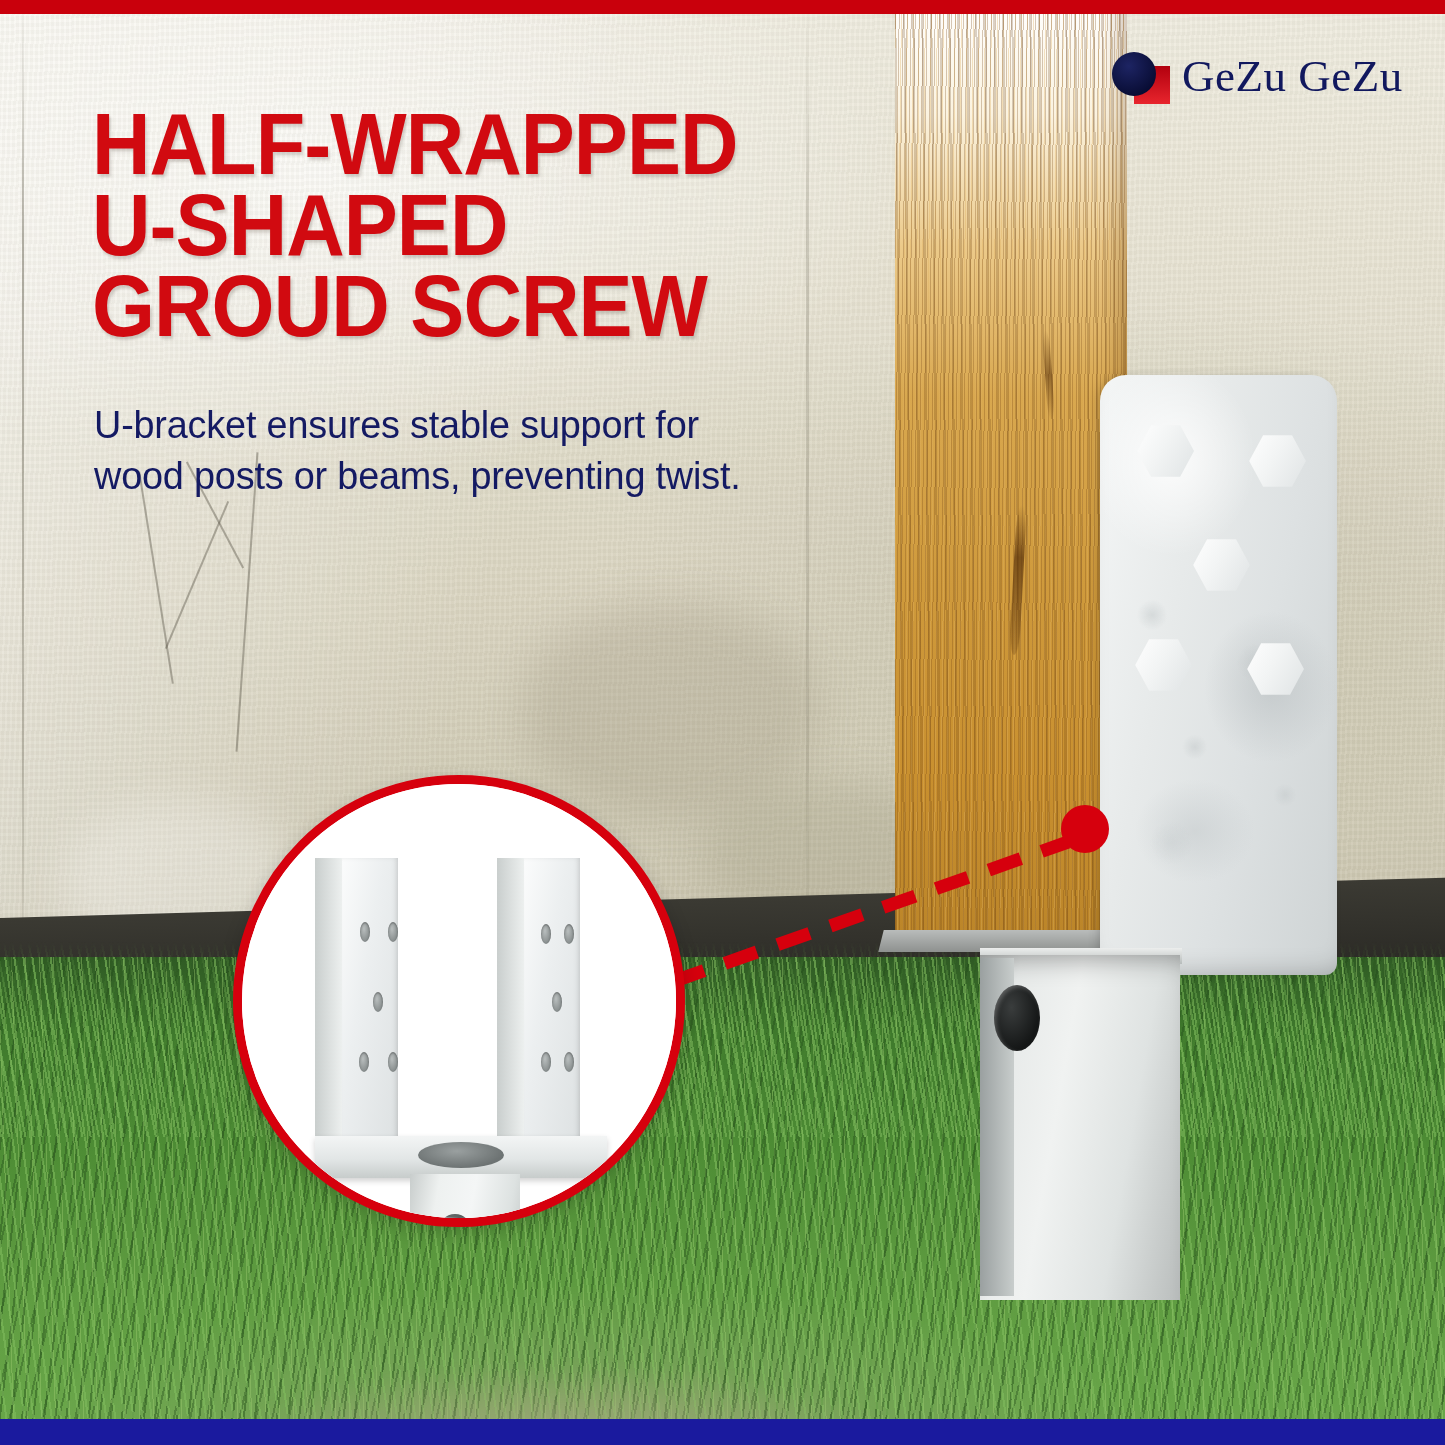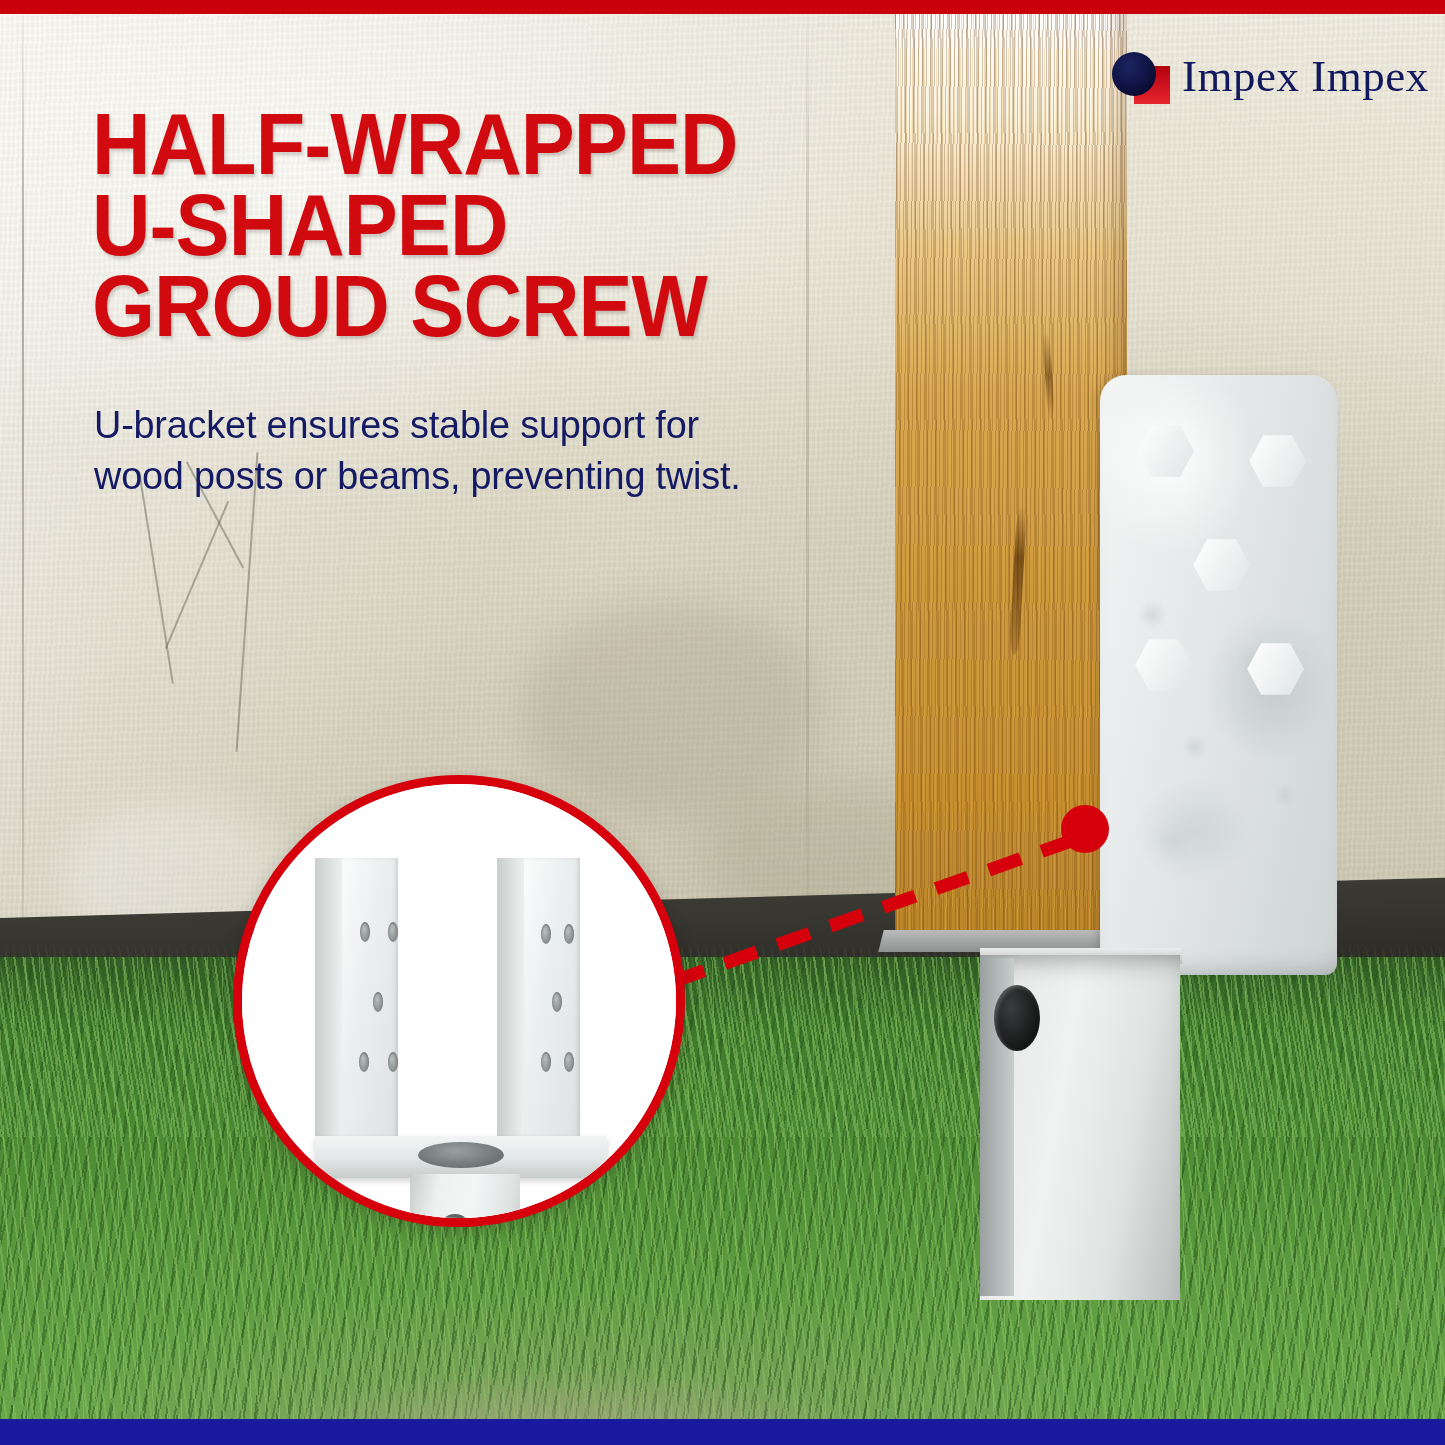--- a/index.html
+++ b/index.html
@@ -349,19 +349,19 @@
   <div class="subtitle">
     <span class="sub-line">U-bracket ensures stable support for</span>
     <span class="sub-line">wood posts or beams, preventing twist.</span>
   </div>
 
   <div class="logo">
     <div class="logo-mark">
       <div class="logo-square"></div>
       <div class="logo-circle"></div>
     </div>
-    <div class="logo-text">Impex Impex</div>
+    <div class="logo-text">GeZu GeZu</div>
   </div>
 
   <div class="bar-top"></div>
   <div class="bar-bottom"></div>
 
 </div>
 
 </body></html>

